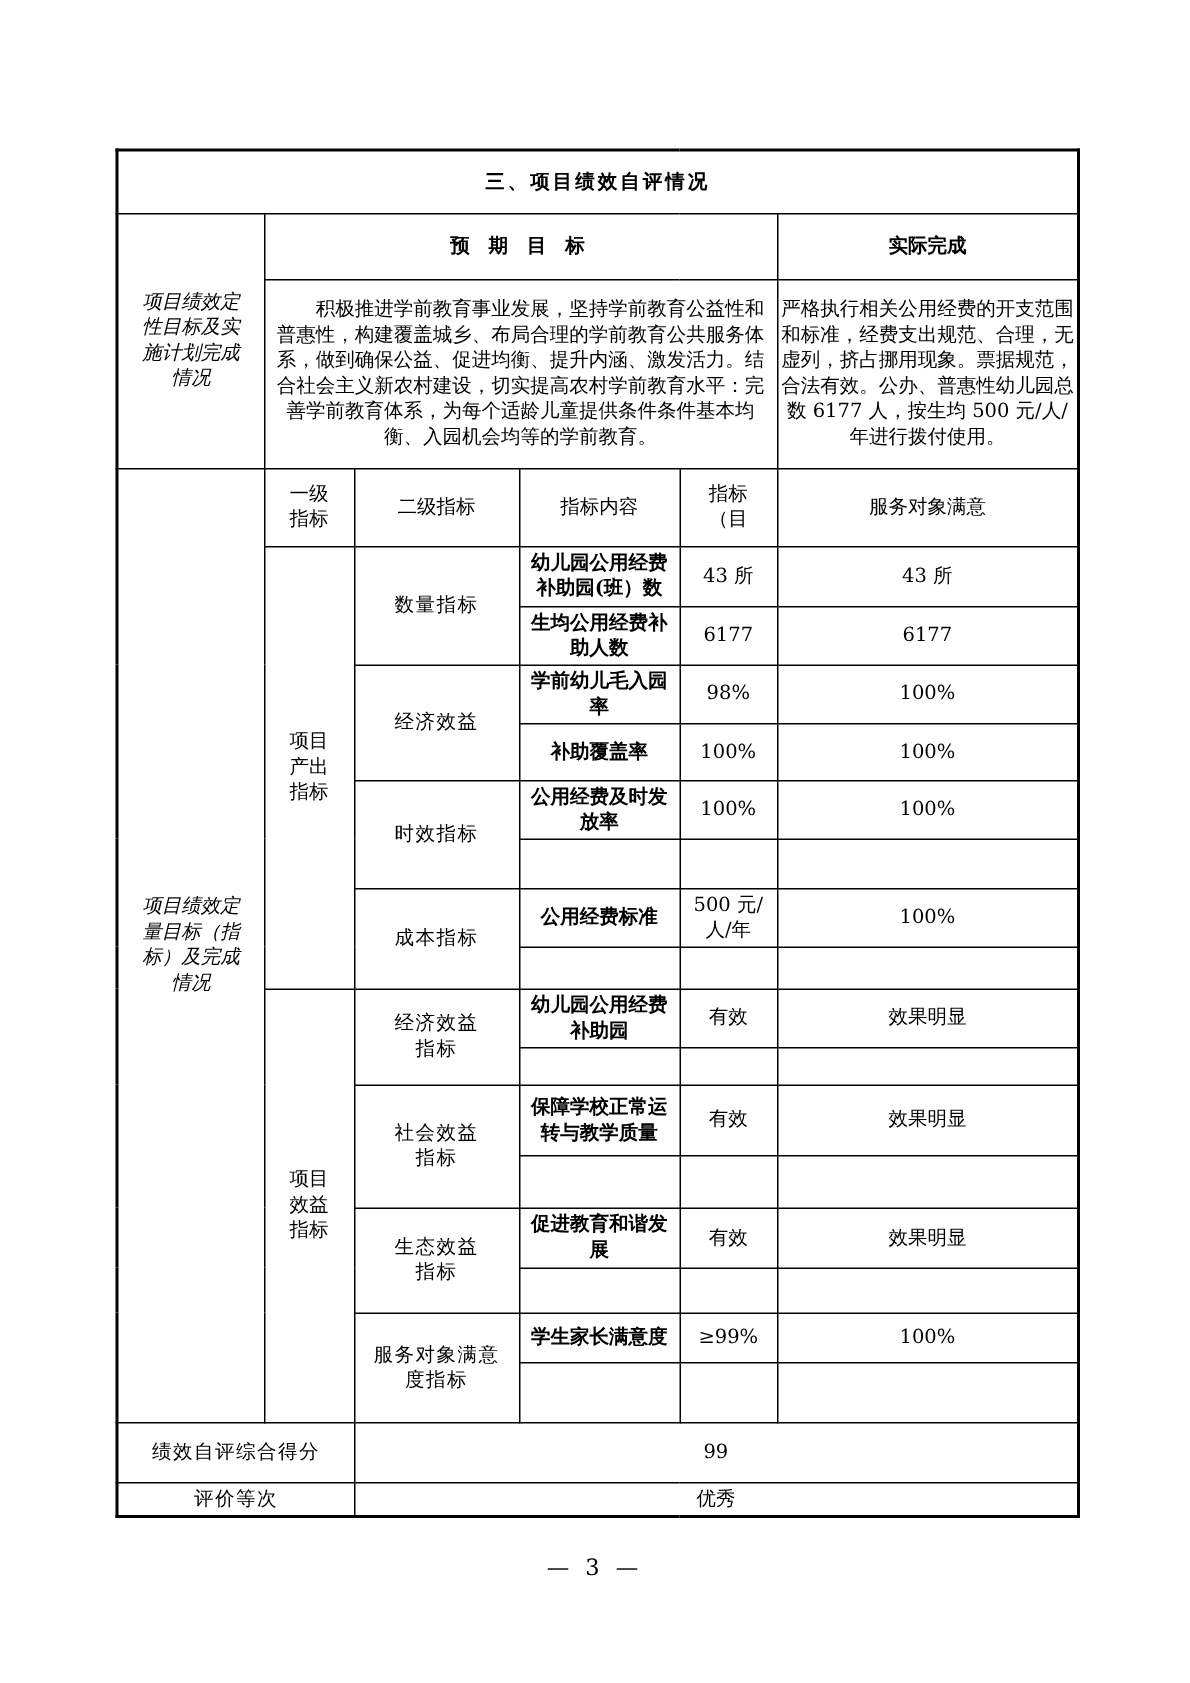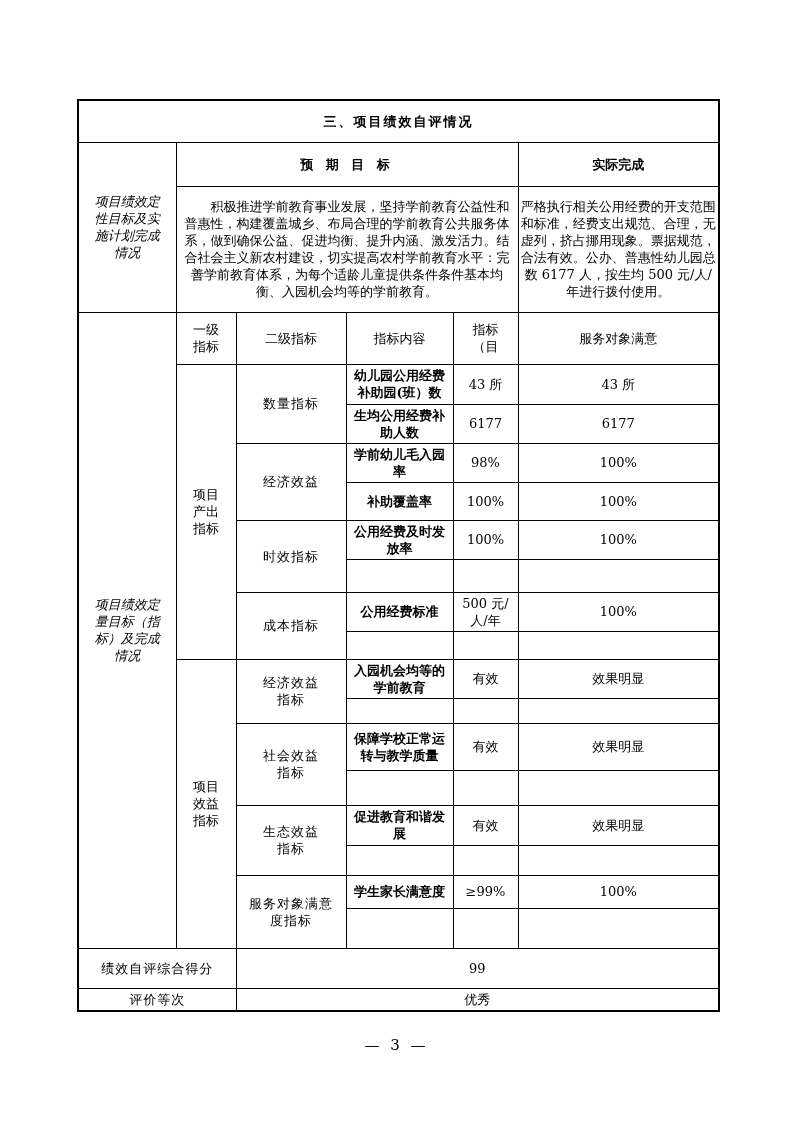--- a/index.html
+++ b/index.html
@@ -187,21 +187,21 @@
         <td class="target-cell"></td>
         <td class="actual-cell"></td>
       </tr>
 
       <tr style="height:35px">
         <td rowspan="8" class="lv1">项目
 效益
 指标</td>
         <td rowspan="2" class="lv2">经济效益
 指标</td>
-        <td class="content-cell">入园机会均等的学前教育</td>
+        <td class="content-cell">幼儿园公用经费补助园</td>
         <td class="target-cell">有效</td>
         <td class="actual-cell">效果明显</td>
       </tr>
 
       <tr style="height:25px">
         <td class="content-cell"></td>
         <td class="target-cell"></td>
         <td class="actual-cell"></td>
       </tr>
 

